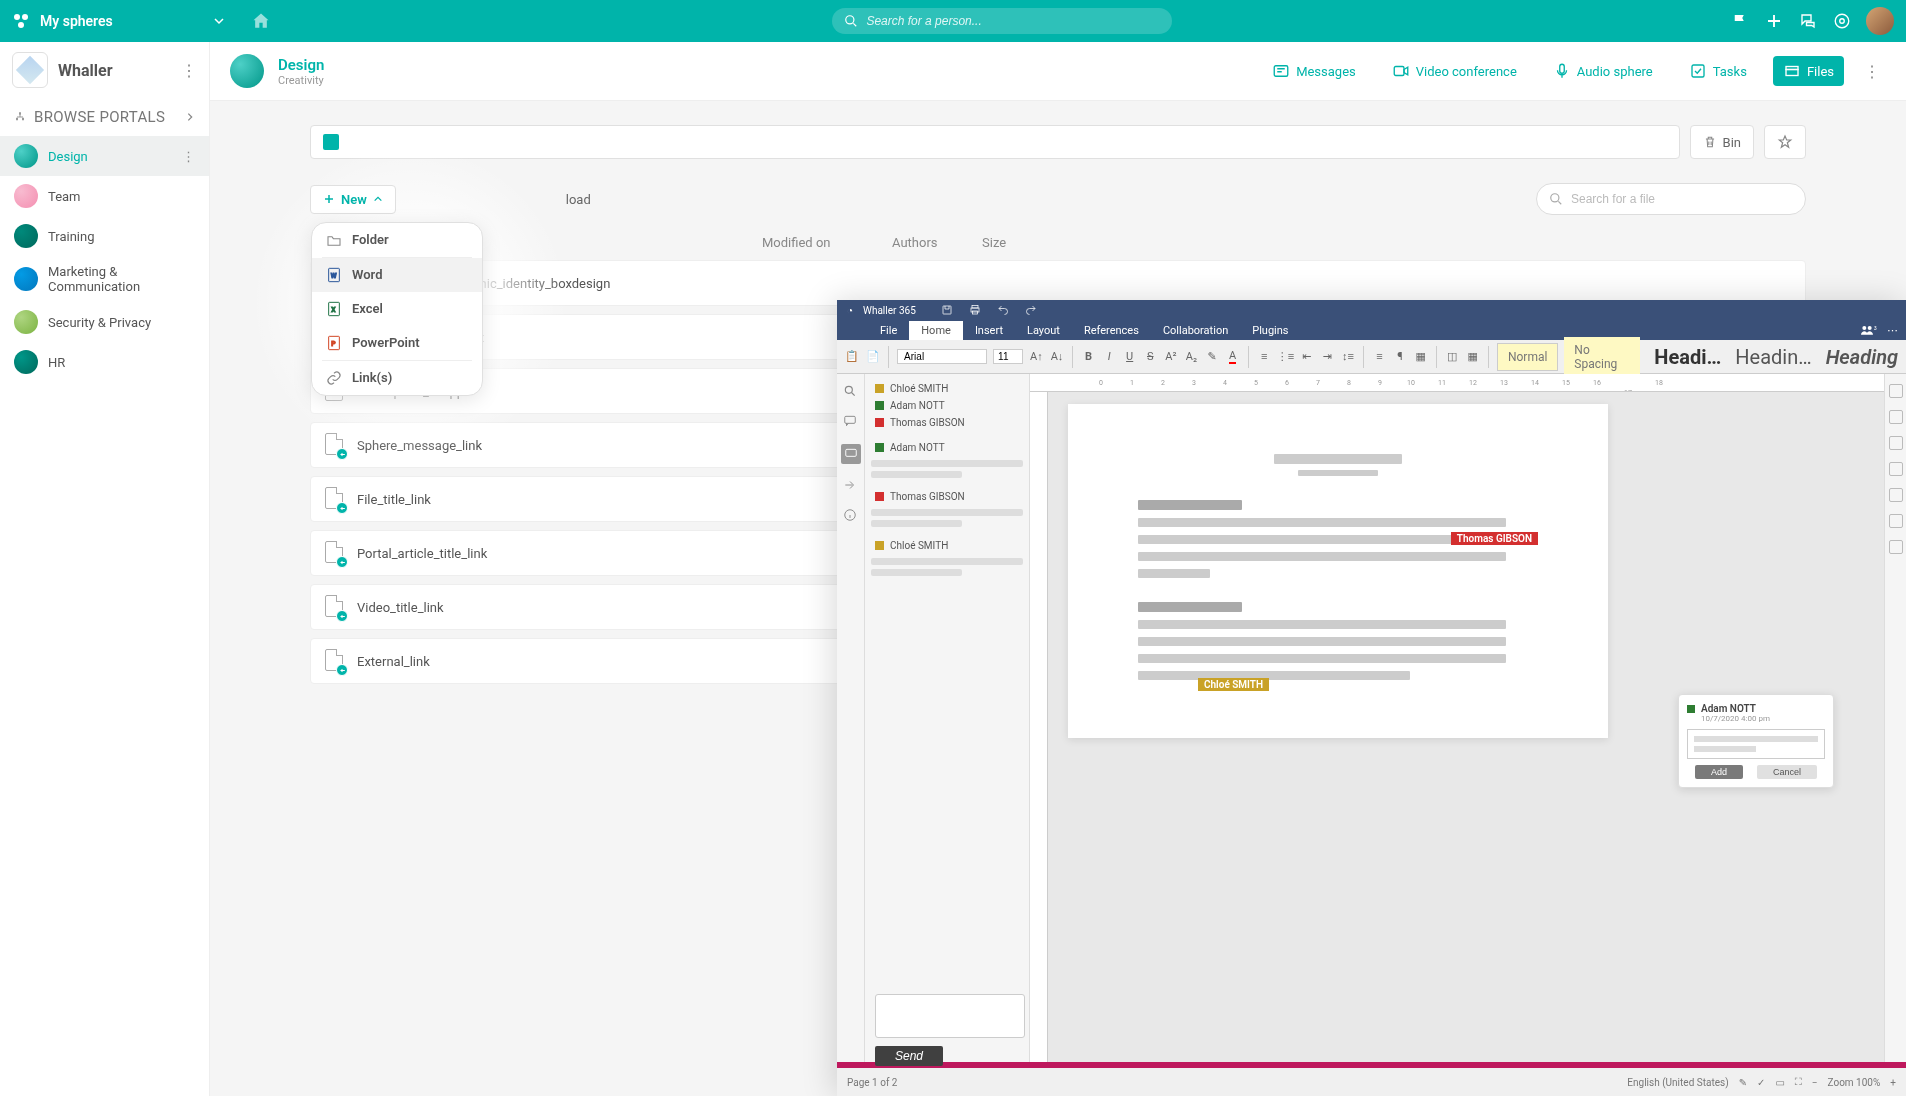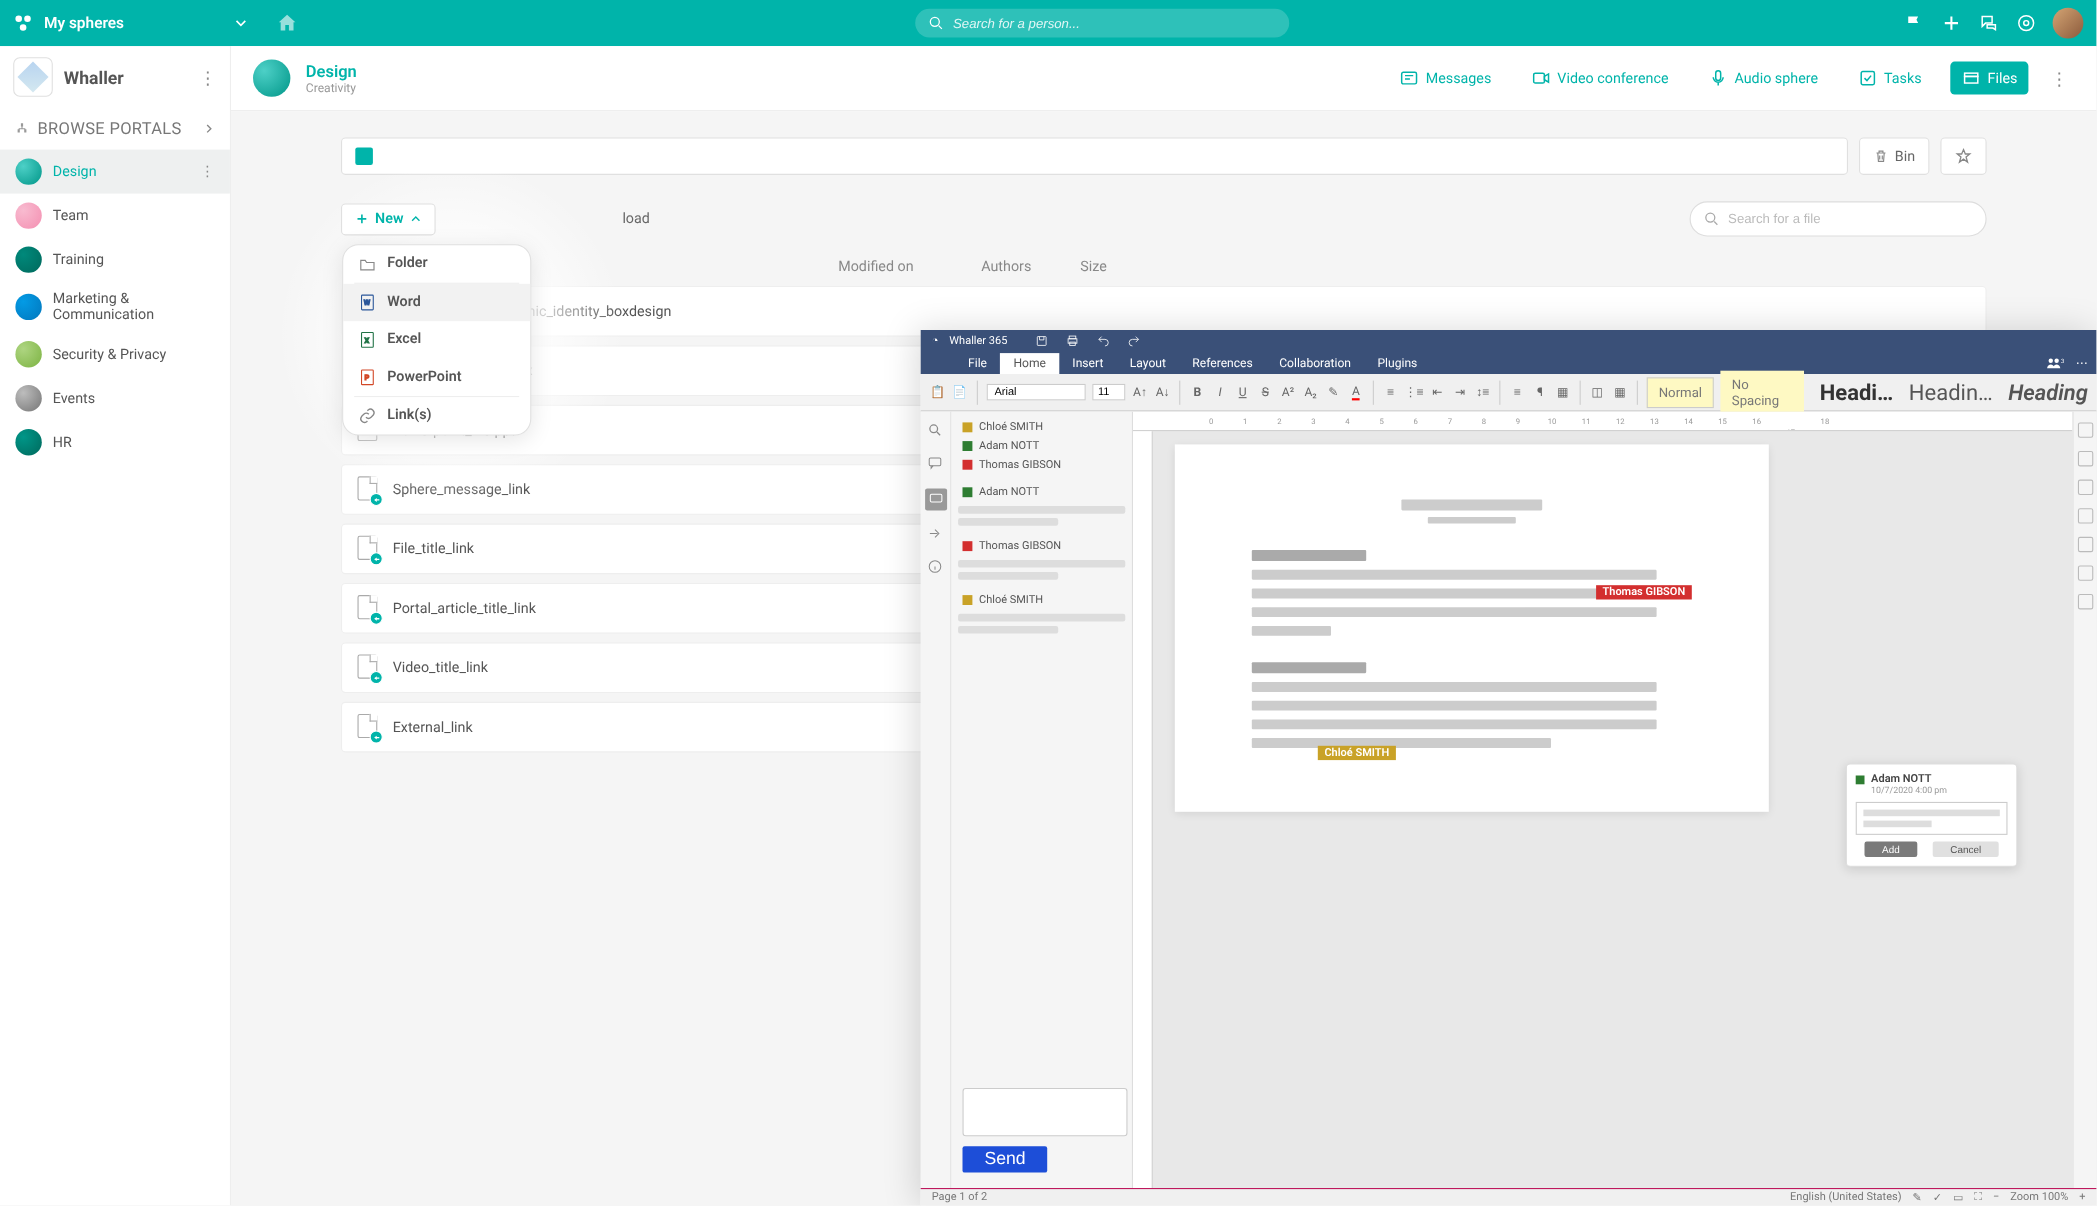--- a/index.html
+++ b/index.html
@@ -113,21 +113,21 @@
 .ed-leftrail .rbtn { width:16px; height:16px; color:#888; cursor:pointer; }
 .ed-leftrail .rbtn.active { background:#999; color:#fff; border-radius:2px; padding:2px; width:20px; height:20px; display:flex; align-items:center; justify-content:center; }
 .ed-comments { width:165px; background:#f5f5f5; border-right:1px solid #ddd; padding:6px; font-size:10px; color:#555; overflow-y:auto; }
 .ed-comment-row { display:flex; align-items:center; gap:6px; padding:3px 4px; }
 .ed-comment-row .sq { width:9px; height:9px; }
 .ed-comment-gap { height:8px; }
 .ed-comment-bar { height:7px; background:#ddd; border-radius:2px; margin-top:4px; }
 .ed-comment-bar.short { width:60%; }
 .ed-send-area { position:absolute; bottom:30px; left:38px; width:150px; }
 .ed-send-area textarea { width:100%; height:44px; border:1px solid #ccc; border-radius:3px; resize:none; }
-.ed-send-area button { margin-top:6px; padding:3px 20px; background:#1d4ed8; color:#fff; border:none; border-radius:2px; font-size:16px; cursor:pointer; }
+.ed-send-area button { margin-top:6px; padding:3px 20px; background:#404040; color:#fff; border:none; border-radius:2px; font-size:12px; cursor:pointer;font-style:italic; }
 .ed-doc-area { flex:1; background:#e8e8e8; position:relative; overflow:hidden; }
 .ed-ruler-h { height:18px; background:#fff; border-bottom:1px solid #ccc; font-size:7px; color:#999; padding-left:26px; display:flex; align-items:center; gap:3px; overflow:hidden; }
 .ed-ruler-v { position:absolute; left:0; top:18px; bottom:0; width:18px; background:#fff; border-right:1px solid #ccc; }
 .ed-page { position:absolute; top:30px; left:38px; width:540px; background:#fff; box-shadow:0 2px 8px rgba(0,0,0,.1); padding:50px 70px; }
 .ed-page .ph { height:9px; background:#ccc; margin:8px 0; border-radius:1px; }
 .ed-page .ph.title { width:32%; height:10px; margin:0 auto 6px; }
 .ed-page .ph.sub { width:20%; height:6px; margin:0 auto 24px; }
 .ed-page .ph.bold { background:#aaa; width:26%; height:10px; margin-top:24px; }
 .ed-page .ph.w90 { width:92%; }
 .ed-page .ph.w70 { width:68%; }
@@ -135,21 +135,21 @@
 .ed-cursor-tag { position:absolute; padding:1px 6px; color:#fff; font-size:10px; font-weight:600; }
 .ed-rightrail { width:22px; background:#f5f5f5; border-left:1px solid #ddd; display:flex; flex-direction:column; align-items:center; padding-top:10px; gap:12px; }
 .ed-rightrail .rr { width:14px; height:14px; border:1px solid #bbb; border-radius:2px; cursor:pointer; }
 .ed-comment-popup { position:absolute; right:50px; top:320px; width:156px; background:#fff; border:1px solid #ddd; border-radius:4px; box-shadow:0 2px 10px rgba(0,0,0,.12); padding:8px; font-size:10px; z-index:30; }
 .ed-comment-popup .pu-name { display:flex; align-items:center; gap:6px; font-weight:600; color:#444; }
 .ed-comment-popup .pu-name .sq { width:8px; height:8px; }
 .ed-comment-popup .pu-date { font-size:8px; color:#999; margin-left:14px; }
 .ed-comment-popup .pu-text { border:1px solid #ccc; padding:6px; margin:6px 0; }
 .ed-comment-popup .pu-btns { display:flex; gap:14px; justify-content:center; }
 .ed-comment-popup .pu-btns button { padding:2px 16px; font-size:9px; border:none; border-radius:2px; cursor:pointer; }
-.ed-statusbar { height:16px; background:#f0f0f0; border-top:1px solid #be185d; display:flex; align-items:center; padding:0 10px; font-size:10px; color:#777; }
+.ed-statusbar { height:34px; background:#f0f0f0; border-top:6px solid #be185d; display:flex; align-items:center; padding:0 10px; font-size:10px; color:#777; }
 .ed-statusbar .sb-right { margin-left:auto; display:flex; gap:10px; align-items:center; }
 
 svg { display:block; }
 </style>
 </head>
 <body>
 
 <div class="topbar">
   <div class="topbar-left">
     <div class="logo-dots">
@@ -240,24 +240,20 @@
         </div>
         <div class="sb-item">
           <div class="sphere" style="background:radial-gradient(circle at 30% 30%, #039be5, #0277bd);"></div>
           <span>Marketing &amp; Communication</span>
         </div>
         <div class="sb-item">
           <div class="sphere" style="background:radial-gradient(circle at 30% 30%, #aed581, #7cb342);"></div>
           <span>Security &amp; Privacy</span>
         </div>
         <div class="sb-item">
-          <div class="sphere" style="background:radial-gradient(circle at 30% 30%, #bdbdbd, #757575);"></div>
-          <span>Events</span>
-        </div>
-        <div class="sb-item">
           <div class="sphere" style="background:radial-gradient(circle at 30% 30%, #009688, #00695c);"></div>
           <span>HR</span>
         </div>
       </div>
   </div>
 
   <div class="main">
     <div class="main-header">
       <div class="mh-sphere"></div>
       <div class="mh-titles">

